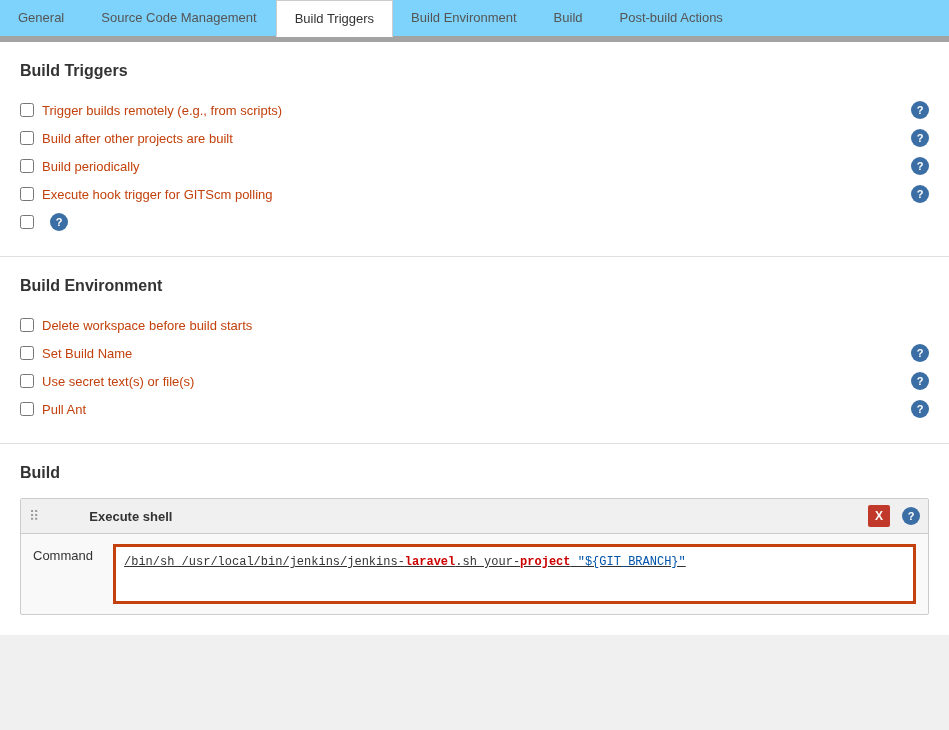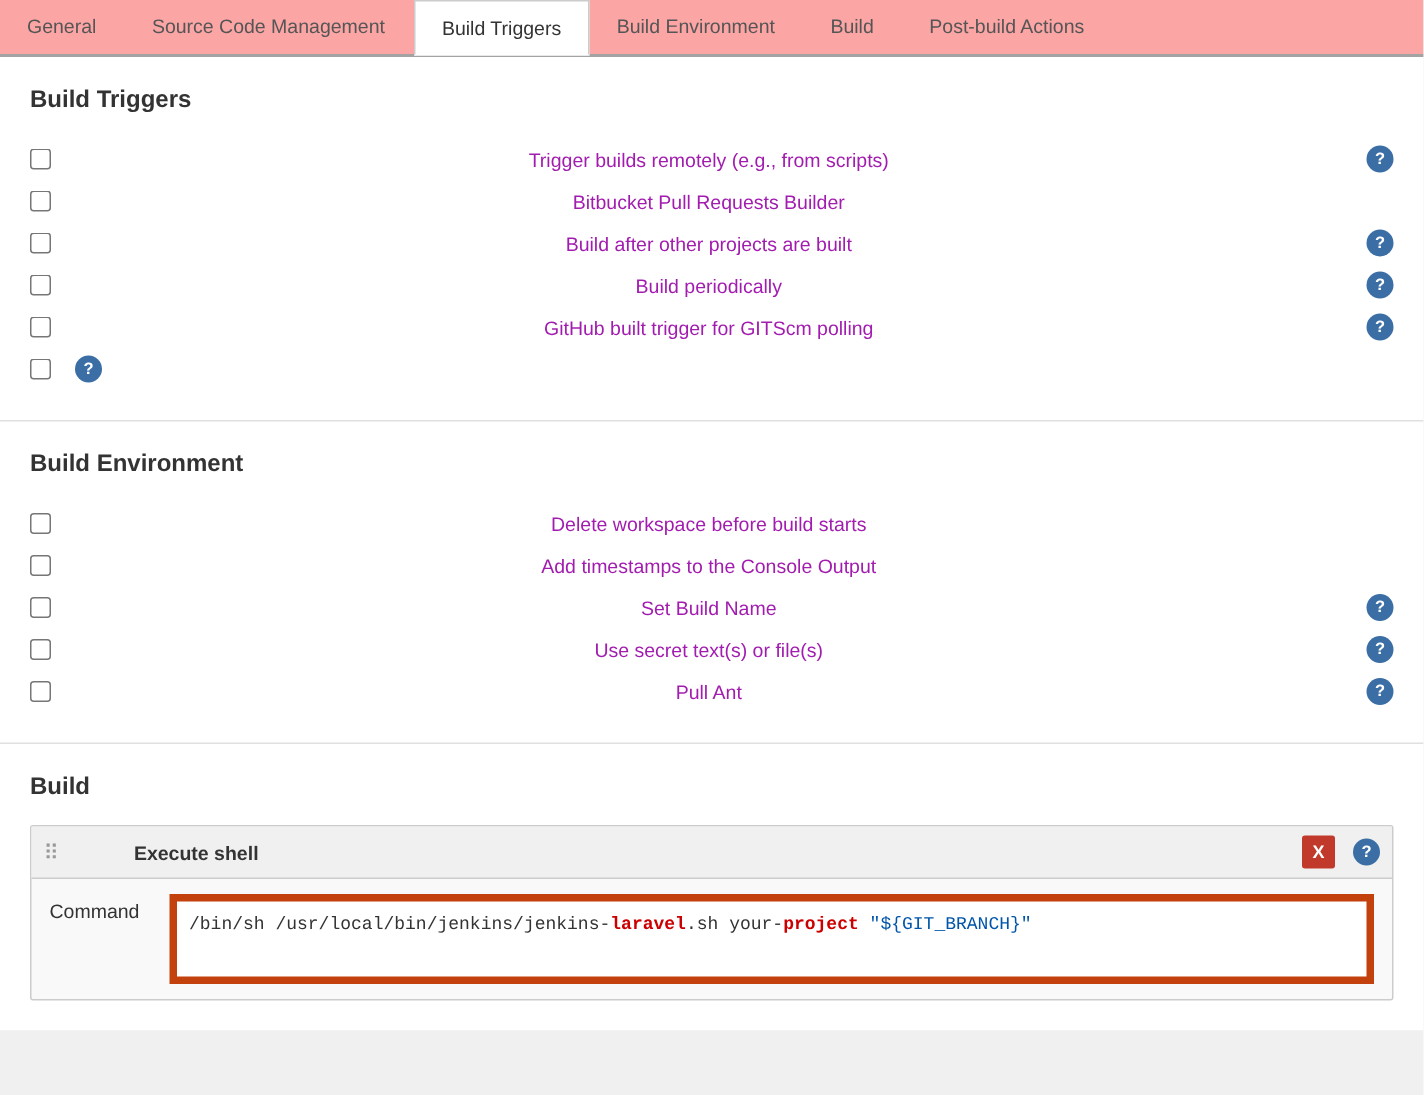--- a/index.html
+++ b/index.html
@@ -6,22 +6,22 @@
     body {
       font-family: -apple-system, BlinkMacSystemFont, "Segoe UI", Arial, sans-serif;
       font-size: 13px;
       background: #f0f0f0;
       color: #333;
     }
 
     
     .tab-bar {
       display: flex;
-      background: #fca5a5;
-      border-bottom: 2px solid #a3a3a3;
+      background: #7dd3fc;
+      border-bottom: 6px solid #a3a3a3;
       padding: 0;
     }
     .tab-item {
       padding: 10px 18px;
       cursor: pointer;
       color: #555;
       font-size: 13px;
       border-right: 1px solid transparent;
       white-space: nowrap;
     }
@@ -63,22 +63,21 @@
     }
     .checkbox-row input[type="checkbox"] {
       margin-right: 8px;
       width: 14px;
       height: 14px;
       flex-shrink: 0;
     }
     .checkbox-row label {
       flex: 1;
       cursor: pointer;
-      color: #a21caf;
-      text-align: center;
+      color: #c2410c;
     }
     .help-icon {
       width: 18px;
       height: 18px;
       border-radius: 50%;
       background: #3a6ea5;
       color: #fff;
       display: flex;
       align-items: center;
       justify-content: center;
@@ -173,28 +172,29 @@
     .cmd-text {
       font-family: "Courier New", monospace;
       font-size: 12px;
     }
     .cmd-normal { color: #333; }
     .cmd-highlight { color: #cc0000; font-weight: bold; }
     .cmd-var { color: #0055aa; }
 
     .command-display {
       flex: 1;
-      border: 5px solid #c2410c;
+      border: 3px solid #c2410c;
       background: #fff;
       padding: 6px 8px;
       min-height: 60px;
       font-family: "Courier New", monospace;
       font-size: 12px;
       color: #333;
       line-height: 1.5;
+      text-decoration: underline;
     }
   </style>
 </head>
 <body>
 
 <div class="tab-bar">
   <div class="tab-item">General</div>
   <div class="tab-item">Source Code Management</div>
   <div class="tab-item active">Build Triggers</div>
   <div class="tab-item">Build Environment</div>
@@ -206,66 +206,56 @@
 
   <div class="section">
     <div class="section-title">Build Triggers</div>
 
     <div class="checkbox-row">
       <input type="checkbox" id="trigger-remote" style="">
       <label for="trigger-remote">Trigger builds remotely (e.g., from scripts)</label>
       <div class="help-icon">?</div>
     </div>
 
-    <div class="checkbox-row">
-      <input type="checkbox" id="bitbucket-pull" style="">
-      <label for="bitbucket-pull">Bitbucket Pull Requests Builder</label>
-      <div class="help-icon-placeholder"></div>
-    </div>
 
     <div class="checkbox-row">
       <input type="checkbox" id="build-after" style="">
       <label for="build-after">Build after other projects are built</label>
       <div class="help-icon">?</div>
     </div>
 
     <div class="checkbox-row">
       <input type="checkbox" id="build-periodically" style="">
       <label for="build-periodically">Build periodically</label>
       <div class="help-icon">?</div>
     </div>
 
 
     <div class="checkbox-row">
       <input type="checkbox" id="github-hook" style="">
-      <label for="github-hook">GitHub built trigger for GITScm polling</label>
+      <label for="github-hook">Execute hook trigger for GITScm polling</label>
       <div class="help-icon">?</div>
     </div>
 
     <div class="checkbox-row">
       <input type="checkbox" id="poll-scm" style="">
       <div class="help-icon">?</div>
     </div>
   </div>
 
   <div class="section">
     <div class="section-title">Build Environment</div>
 
     <div class="checkbox-row">
       <input type="checkbox" id="delete-workspace" style="">
       <label for="delete-workspace">Delete workspace before build starts</label>
       <div class="help-icon-placeholder"></div>
     </div>
 
 
-    <div class="checkbox-row">
-      <input type="checkbox" id="add-timestamps" style="">
-      <label for="add-timestamps">Add timestamps to the Console Output</label>
-      <div class="help-icon-placeholder"></div>
-    </div>
 
     <div class="checkbox-row">
       <input type="checkbox" id="set-build-name" style="">
       <label for="set-build-name">Set Build Name</label>
       <div class="help-icon">?</div>
     </div>
 
     <div class="checkbox-row">
       <input type="checkbox" id="secret-text" style="">
       <label for="secret-text">Use secret text(s) or file(s)</label>

